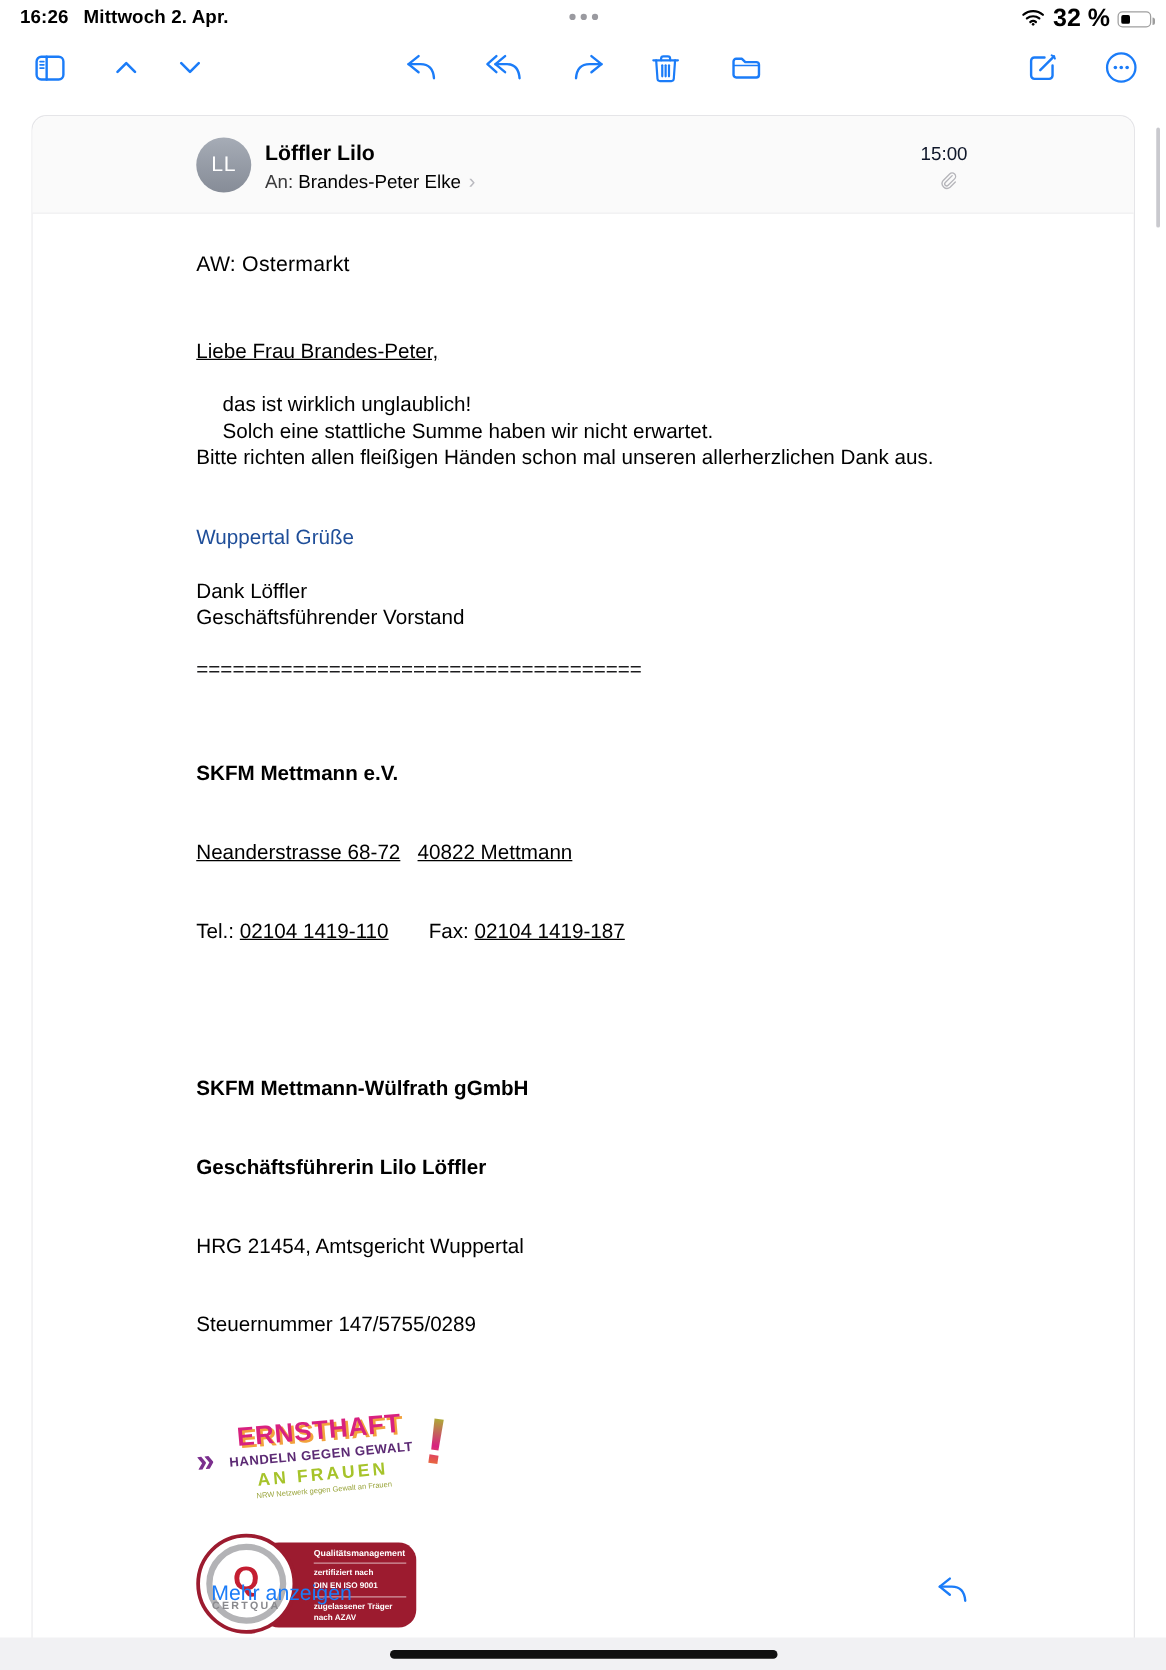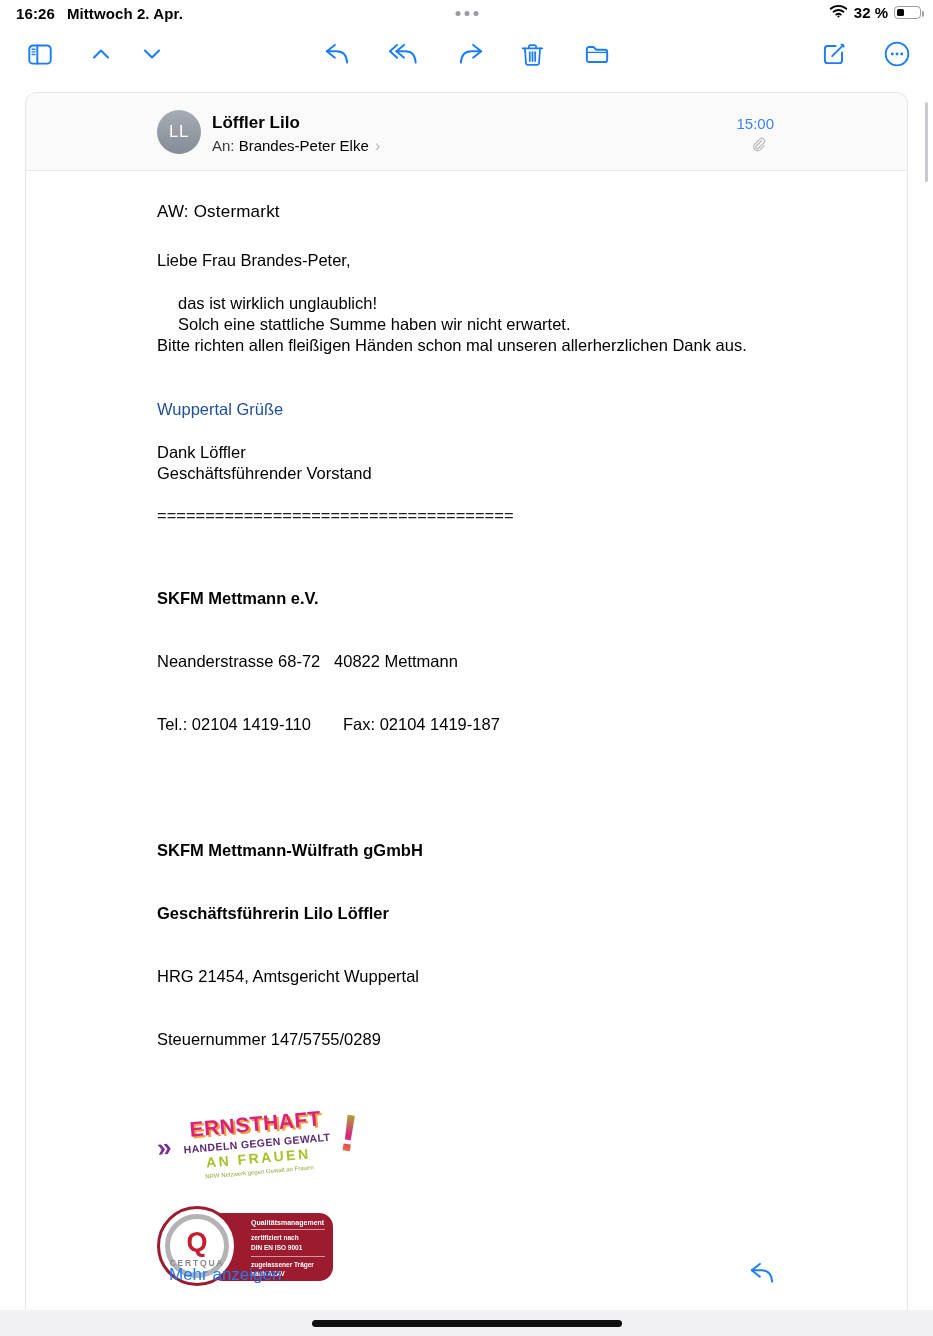--- a/index.html
+++ b/index.html
@@ -9,21 +9,21 @@
     background:#ffffff; font-family:"Liberation Sans", sans-serif; color:#000;
   }
 
   
   .status-bar { position:absolute; left:0; top:0; width:100%; height:28px; }
   .sb-left { position:absolute; left:16px; top:5px; display:flex; gap:12px;
              font-size:15px; font-weight:700; color:#000; letter-spacing:.1px; }
   .sb-dots { position:absolute; left:50%; top:11px; transform:translateX(-50%); display:flex; gap:4px; }
   .sb-dots i { width:5px; height:5px; border-radius:50%; background:#9a9aa0; }
   .sb-right { position:absolute; right:12px; top:4px; display:flex; align-items:center; gap:6px;
-              font-size:15px; font-weight:600; }
+              font-size:20px; font-weight:600; }
   .battery { position:relative; width:27px; height:13px; border:1px solid rgba(0,0,0,.38);
              border-radius:4px; }
   .battery .fill { position:absolute; left:2px; top:2px; bottom:2px; width:7px;
                    background:#000; border-radius:1.5px; }
   .battery .nub { position:absolute; right:-4px; top:3.5px; width:2.5px; height:6px;
                   background:rgba(0,0,0,.38); border-radius:0 2px 2px 0; }
 
   
   .toolbar { position:absolute; left:0; top:28px; width:100%; height:54px; color:#1b7cf8; }
   .tb { position:absolute; top:10px; width:32px; height:32px; display:flex;
@@ -37,36 +37,36 @@
   .card-header { position:relative; height:78px; background:#fafafa;
                  border-bottom:1px solid #e8e8ea; border-radius:12px 12px 0 0; }
   .avatar { position:absolute; left:131px; top:17px; width:44px; height:44px; border-radius:50%;
             background:linear-gradient(180deg,#a6acb6,#868c97); color:#fff;
             display:flex; align-items:center; justify-content:center;
             font-size:17px; font-weight:500; letter-spacing:.5px; cursor:pointer; }
   .sender-name { position:absolute; left:186px; top:20px; font-size:17px; font-weight:700; }
   .to-line { position:absolute; left:186px; top:44px; font-size:15px; color:#3a3a3c; }
   .to-line .recipient { color:#000000; cursor:pointer; }
   .to-line .chev { color:#b9b9bf; font-size:16px; margin-left:2px; }
-  .hdr-time { position:absolute; right:133px; top:22px; font-size:15px; color:#3b82f6; }
+  .hdr-time { position:absolute; right:133px; top:22px; font-size:15px; color:#0f172a; }
   .hdr-clip { position:absolute; right:141px; top:44px; }
 
   
   .card-body { padding:0 60px 0 131px; }
   .subject { margin-top:31px; font-size:17px; font-weight:400; letter-spacing:.2px; }
   .p { font-size:16.5px; line-height:21px; }
-  .greeting { margin-top:28px; }
+  .greeting { margin-top:49px;text-decoration:underline; }
   .para1 { margin-top:22px;margin-left:21px; }
   .para2 { }
   .closing { margin-top:43px; color:#1f4e99; }
   .sig { margin-top:22px; }
   .divider { margin-top:22px; font-size:16.5px; letter-spacing:0; color:#1c1c1e; }
   .org { margin-top:21px; white-space:pre; }
   .org .b { font-weight:700; }
-  .u { }
+  .u { text-decoration:underline; }
 
   .card-footer { position:absolute; left:131px; right:130px; bottom:36px;
                  display:flex; justify-content:space-between; align-items:center; }
   .more-link { font-size:17px; color:#1b7cf8; cursor:pointer;margin-left:12px; }
   .footer-reply { color:#1b7cf8; cursor:pointer; }
 
   
   .logo-ernsthaft { position:relative; margin-top:18px; width:200px; height:82px; }
   .le-chev { position:absolute; left:0px; top:24px; font-size:26px; font-weight:700;
              color:#7b2f8e; transform:rotate(-6deg); line-height:1; }

